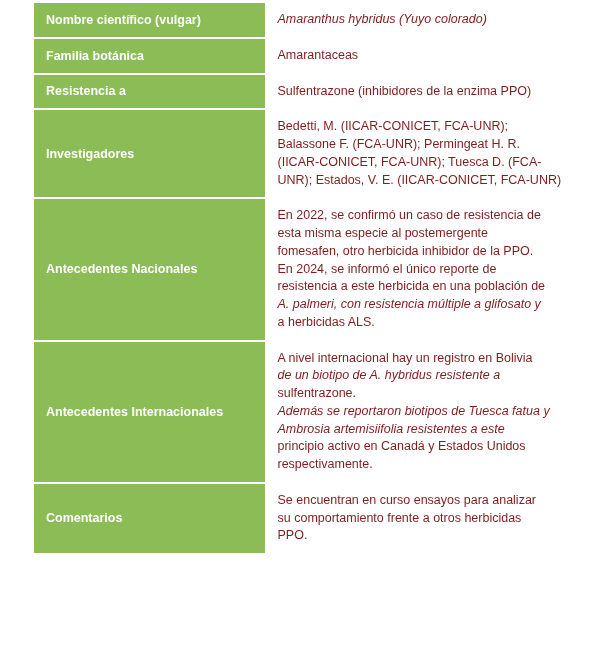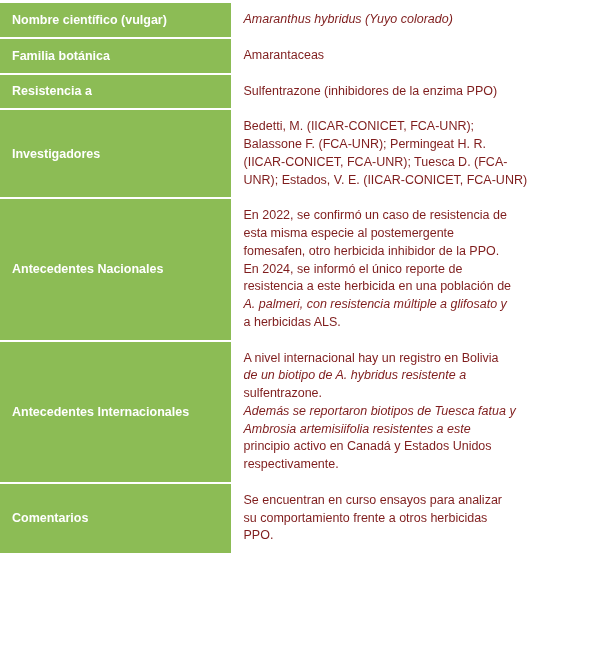--- a/index.html
+++ b/index.html
@@ -11,20 +11,21 @@
     height: 653px;
     background: #ffffff;
     font-family: "Liberation Sans", sans-serif;
     -webkit-font-smoothing: antialiased;
   }
   .table-wrap {
     width: 528px;
     height: 653px;
     box-sizing: border-box;
     background: #ffffff;
+    padding-left: 34px;
   }
   table.fact-table {
     width: 600px;
     border-collapse: collapse;
     table-layout: fixed;
   }
   table.fact-table tr {
     border-bottom: 2px solid #ffffff;
   }
   td.label-cell {

